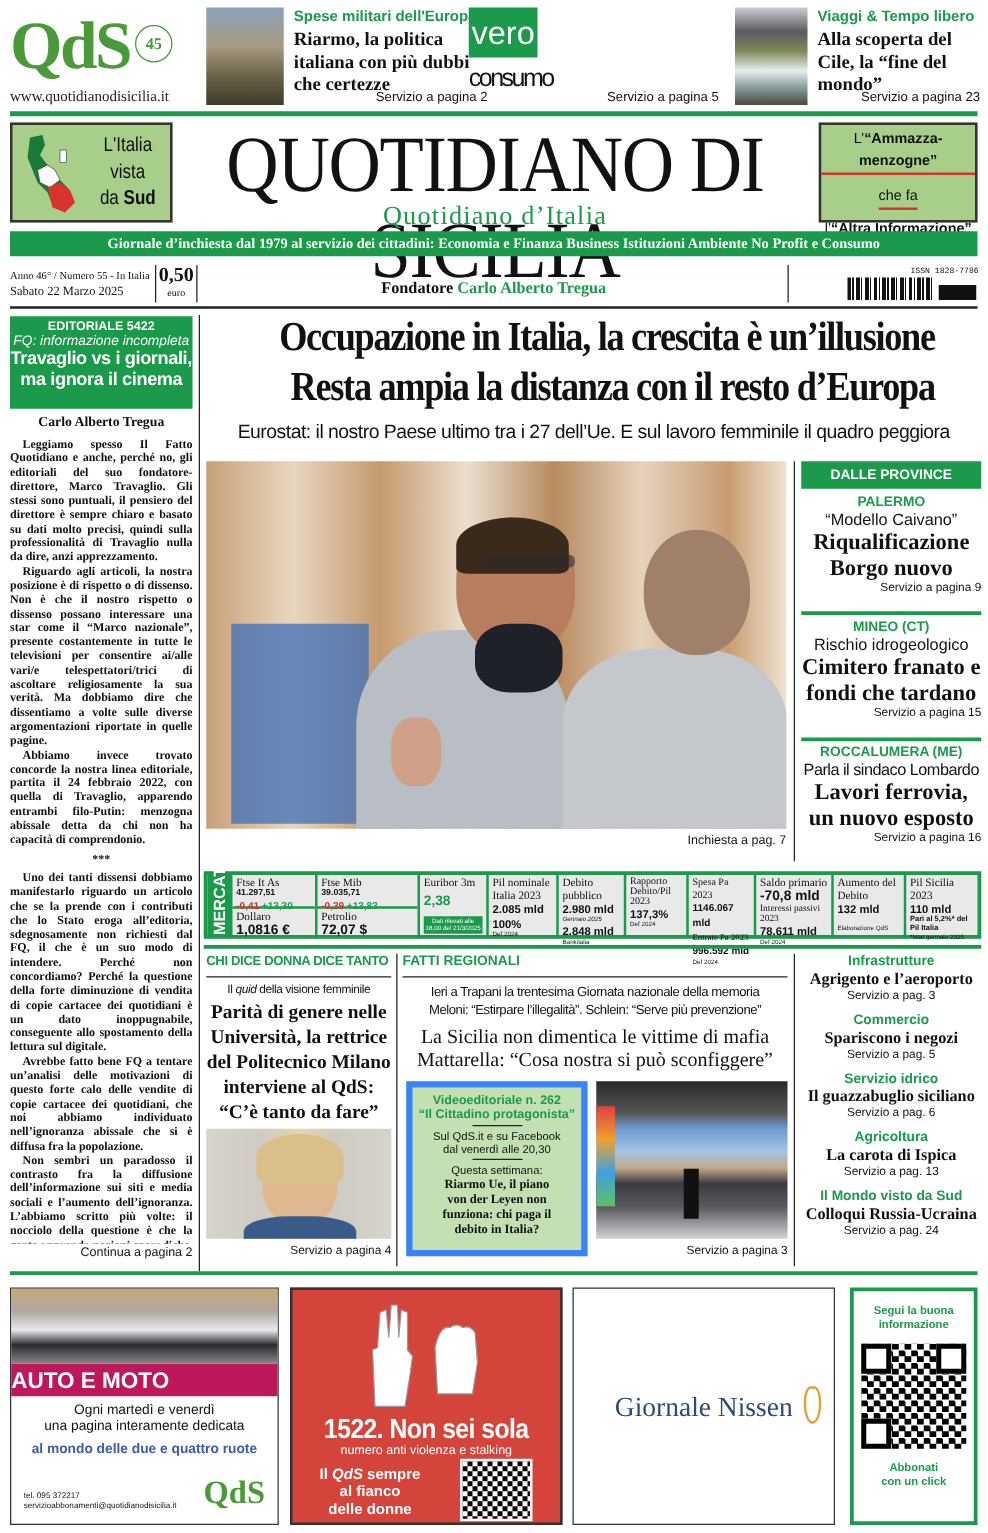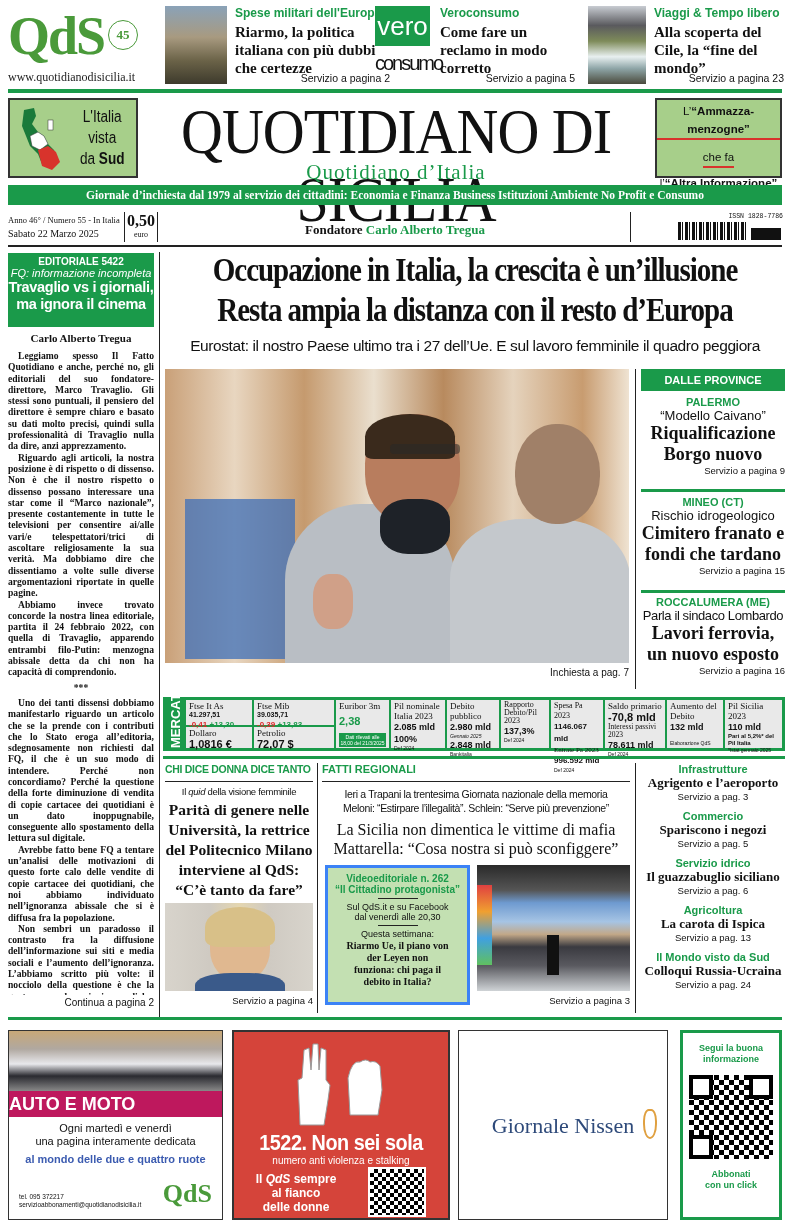--- a/index.html
+++ b/index.html
@@ -74,24 +74,20 @@
     <div class="title">Riarmo, la politica italiana con più dubbi che certezze</div>
   </div>
   <div class="srv">Servizio a pagina 2</div>
 </div>
 
 <div class="abs teaser" style="left:375px;width:200px">
   <div class="img" style="width:55px">
     <div style="background:#1a9a4a;color:#fff;font-family:'Liberation Sans',sans-serif;font-size:26px;height:40px;line-height:40px;text-align:center">vero</div>
     <div style="font-family:'Liberation Sans',sans-serif;font-size:20px;line-height:34px;letter-spacing:-2px">consumo</div>
   </div>
-  <div style="margin-left:65px">
-    <div class="kicker">Veroconsumo</div>
-    <div class="title">Come fare un reclamo in modo corretto</div>
-  </div>
   <div class="srv">Servizio a pagina 5</div>
 </div>
 
 <div class="abs teaser" style="left:588px;width:196px">
   <div class="img" style="width:58px;background:linear-gradient(180deg,#c8ccd2 0%,#5a5a5e 25%,#7e8b5a 45%,#e8f0f0 65%,#8fa6a8 80%,#4a4a3c 100%)"></div>
   <div style="margin-left:66px">
     <div class="kicker">Viaggi &amp; Tempo libero</div>
     <div class="title">Alla scoperta del Cile, la “fine del mondo”</div>
   </div>
   <div class="srv">Servizio a pagina 23</div>
@@ -162,21 +158,21 @@
   <p>Riguardo agli articoli, la nostra posizione è di rispetto o di dissenso. Non è che il nostro rispetto o dissenso possano interessare una star come il “Marco nazionale”, presente costantemente in tutte le televisioni per consentire ai/alle vari/e telespettatori/trici di ascoltare religiosamente la sua verità. Ma dobbiamo dire che dissentiamo a volte sulle diverse argomentazioni riportate in quelle pagine.</p>
   <p>Abbiamo invece trovato concorde la nostra linea editoriale, partita il 24 febbraio 2022, con quella di Travaglio, apparendo entrambi filo-Putin: menzogna abissale detta da chi non ha capacità di comprendonio.</p>
   <p style="text-align:center;text-indent:0;margin:4px 0">***</p>
   <p>Uno dei tanti dissensi dobbiamo manifestarlo riguardo un articolo che se la prende con i contributi che lo Stato eroga all’editoria, sdegnosamente non richiesti dal FQ, il che è un suo modo di intendere. Perché non concordiamo? Perché la questione della forte diminuzione di vendita di copie cartacee dei quotidiani è un dato inoppugnabile, conseguente allo spostamento della lettura sul digitale.</p>
   <p>Avrebbe fatto bene FQ a tentare un’analisi delle motivazioni di questo forte calo delle vendite di copie cartacee dei quotidiani, che noi abbiamo individuato nell’ignoranza abissale che si è diffusa fra la popolazione.</p>
   <p>Non sembri un paradosso il contrasto fra la diffusione dell’informazione sui siti e media sociali e l’aumento dell’ignoranza. L’abbiamo scritto più volte: il nocciolo della questione è che la gente apprende nozioni sporadiche, frammenti di frasi, piccole informazioni, ma non ha la capacità di collegarle e di elaborarle perché mancano gli studi di metodo, quello che Descartes (1596-1650) raccolse in un libretto, “Du discours de la méthode”. Mancando il metodo, manca la capacità di connessione e quindi le informazioni acquisite non hanno valore di conoscenza.</p>
 </div>
 <div class="abs sans" style="left:8px;top:997px;width:146px;text-align:right;font-size:10px">Continua a pagina 2</div>
 <div class="abs vline" style="left:159px;top:252px;height:765px"></div>
 
-<div class="abs" style="left:165px;top:250px;width:620px;text-align:center;font-weight:bold;font-size:33px;line-height:40px;letter-spacing:-1.2px">
+<div class="abs" style="left:165px;top:250px;width:620px;text-align:right;font-weight:bold;font-size:33px;line-height:40px;letter-spacing:-1.2px">
   <div style="transform:scaleX(0.88)">Occupazione in Italia, la crescita è un’illusione</div>
   <div style="transform:scaleX(0.88)">Resta ampia la distanza con il resto d’Europa</div>
 </div>
 <div class="abs sans" style="left:165px;top:337px;width:620px;text-align:center;font-size:15.5px;letter-spacing:-0.4px">Eurostat: il nostro Paese ultimo tra i 27 dell’Ue. E sul lavoro femminile il quadro peggiora</div>
 
 <div class="abs photo-main">
   <div style="position:absolute;left:20px;top:130px;width:110px;height:160px;background:#3e6fb8;opacity:0.75"></div>
   <div style="position:absolute;left:120px;top:135px;width:170px;height:170px;border-radius:45% 45% 0 0;background:#b9bec4"></div>
   <div style="position:absolute;left:200px;top:45px;width:95px;height:110px;border-radius:45%;background:#b87d5e"></div>
   <div style="position:absolute;left:200px;top:45px;width:90px;height:45px;border-radius:50% 50% 10% 10%;background:#3a2a1c"></div>
@@ -306,21 +302,21 @@
 <div class="abs sec-kicker" style="left:322px;top:763px;width:308px;color:#1a9a4a">FATTI REGIONALI</div>
 <div class="abs hline" style="left:322px;top:781px;width:308px"></div>
 <div class="abs sans" style="left:322px;top:787px;width:308px;text-align:center;font-size:10.5px;line-height:14px;letter-spacing:-0.35px">
   <div>Ieri a Trapani la trentesima Giornata nazionale della memoria</div>
   <div>Meloni: “Estirpare l’illegalità”. Schlein: “Serve più prevenzione”</div>
 </div>
 <div class="abs" style="left:322px;top:820px;width:308px;text-align:center;font-size:16px;line-height:19px;font-weight:normal">
   <div>La Sicilia non dimentica le vittime di mafia</div>
   <div>Mattarella: “Cosa nostra si può sconfiggere”</div>
 </div>
-<div class="abs" style="left:325px;top:865px;width:145px;height:140px;border:3px solid #3b82f6;background:#c3e0b2;text-align:center">
+<div class="abs" style="left:325px;top:865px;width:145px;height:140px;border:5px solid #3b82f6;background:#c3e0b2;text-align:center">
   <div class="sans" style="font-weight:bold;font-size:10px;color:#1a9a4a;margin-top:5px;line-height:11px">Videoeditoriale n. 262</div>
   <div class="sans" style="font-weight:bold;font-size:10px;color:#1a9a4a;line-height:11px">“Il Cittadino protagonista”</div>
   <div style="width:40px;height:1px;background:#222;margin:3px auto"></div>
   <div class="sans" style="font-size:9px;line-height:10px">Sul QdS.it e su Facebook</div>
   <div class="sans" style="font-size:9px;line-height:10px">dal venerdì alle 20,30</div>
   <div style="width:40px;height:1px;background:#222;margin:3px auto"></div>
   <div class="sans" style="font-size:9px;line-height:10px">Questa settimana:</div>
   <div style="font-size:10px;font-weight:bold;line-height:12px;padding:1px 18px">Riarmo Ue, il piano von der Leyen non funziona: chi paga il debito in Italia?</div>
 </div>
 <div class="abs" style="left:477px;top:865px;width:153px;height:126px;overflow:hidden;background:linear-gradient(180deg,#2a2a2a 0%,#555 20%,#6e9ad0 30%,#a6c4e4 45%,#c2a888 55%,#3a3a40 65%,#5a5a60 80%,#cfd3d6 100%)">

